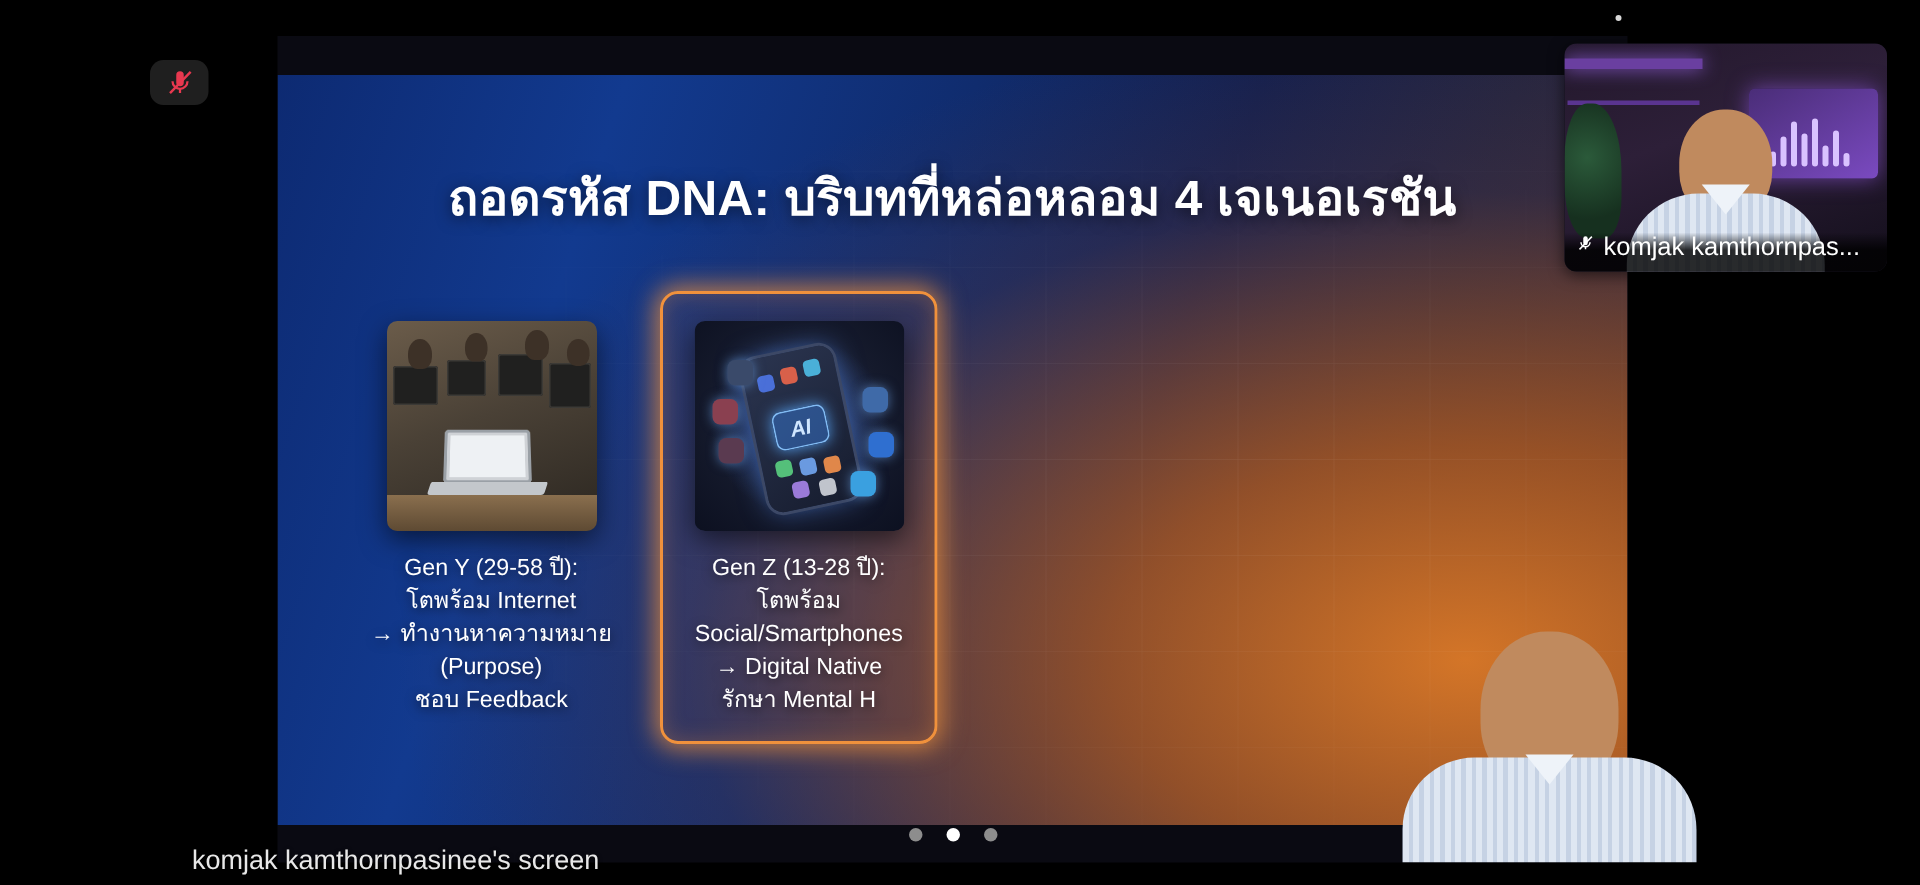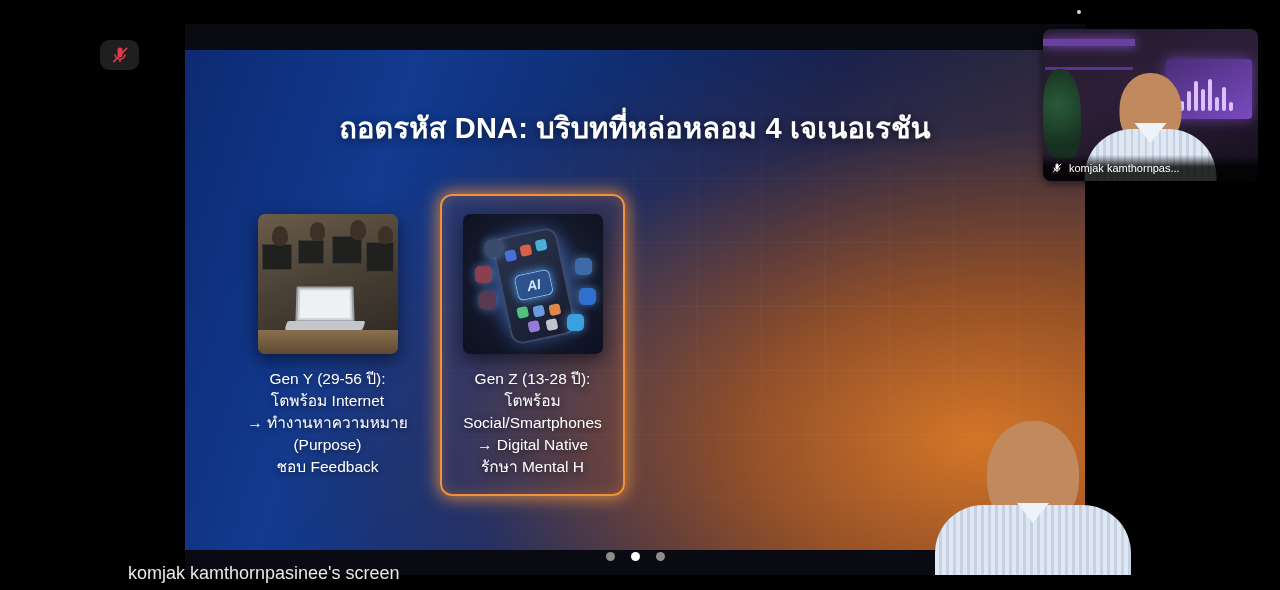--- a/index.html
+++ b/index.html
@@ -28,21 +28,21 @@
       linear-gradient(to right, rgba(255,255,255,.5) 1px, transparent 1px),
       linear-gradient(to bottom, rgba(255,255,255,.5) 1px, transparent 1px);
     background-size:64px 64px;
     -webkit-mask-image: radial-gradient(90% 80% at 70% 55%, #000 0%, transparent 78%);
             mask-image: radial-gradient(90% 80% at 70% 55%, #000 0%, transparent 78%);
   }
   .slide-inner{ position:relative; z-index:2; width:100%; height:100%; }
 
   .slide-title{
     position:absolute; left:0; right:0; top:55px; text-align:center;
-    color:#fff; font-size:29px; font-weight:bold; letter-spacing:.2px;
+    color:#fff; font-size:33px; font-weight:bold; letter-spacing:.2px;
     text-shadow:0 2px 10px rgba(0,0,0,.55);
   }
 
   
   .gens{ position:absolute; left:40px; top:122px; width:820px; height:320px; display:flex; }
   .gen{ position:relative; width:25%; display:flex; flex-direction:column; align-items:center; padding-top:8px; }
 
   .gen-frame{
     position:absolute; left:10px; right:10px; top:22px; bottom:-4px;
     border-radius:12px; border:2px solid transparent;
@@ -152,22 +152,22 @@
   .tile-wave i{ display:block; width:4px; background:#d9c2ff; border-radius:2px; }
   .tile-plant{ position:absolute; left:0; top:40px; width:38px; height:90px; background:radial-gradient(circle at 40% 40%, #2b5a3a, #16301f 70%); border-radius:40% 50% 30% 40%; }
   .person{ position:absolute; left:50%; transform:translateX(-50%); bottom:0; }
   .p-head{ position:absolute; left:50%; transform:translateX(-50%); border-radius:48% 48% 44% 44%; background:#c08a5e; }
   .p-body{ position:absolute; left:50%; transform:translateX(-50%); bottom:0; border-radius:48px 48px 0 0; background:repeating-linear-gradient(90deg,#dfe7f2 0 4px,#c6d2e4 4px 7px); }
   .p-collar{ position:absolute; left:50%; transform:translateX(-50%); width:0; height:0; border-left:16px solid transparent; border-right:16px solid transparent; border-top:20px solid #eef3f9; }
 
   .name-bar{
     position:absolute; left:0; bottom:0; width:100%; height:26px;
     background:linear-gradient(transparent, rgba(0,0,0,.82) 45%);
-    display:flex; align-items:center; gap:6px; padding:0 8px;
-    color:#fff; font-size:11px; z-index:3;
+    display:flex; align-items:flex-start; gap:6px; padding:0 8px;
+    color:#fff; font-size:17px; z-index:3;
   }
   .name-bar span.nm{ white-space:nowrap; overflow:hidden; text-overflow:ellipsis; }
 
   
   .speaker-overlay{
     position:absolute; left:932px; top:412px; width:202px; height:163px;
     overflow:hidden; z-index:35;
   }
   .so-bg{ position:absolute; inset:0; background:transparent; }
 
@@ -211,21 +211,21 @@
                 <div class="lab-person" style="left:52px; top:8px;  width:15px; height:19px;"></div>
                 <div class="lab-person" style="left:92px; top:6px;  width:16px; height:20px;"></div>
                 <div class="lab-person" style="left:120px;top:12px; width:15px; height:18px;"></div>
                 <div class="lab-desk"></div>
                 <div class="lab-laptop">
                   <div class="lab-lid"></div>
                   <div class="lab-deck"></div>
                 </div>
               </div>
             </div>
-            <div class="gen-text">Gen Y (29-56 ปี):
+            <div class="gen-text">Gen Y (29-58 ปี):
 โตพร้อม Internet
 → ทำงานหาความหมาย
 (Purpose)
 ชอบ Feedback</div>
           </div>
 
           <div class="gen highlight-orange">
             <div class="gen-frame"></div>
             <div class="thumb">
               <div class="ph-bg">

